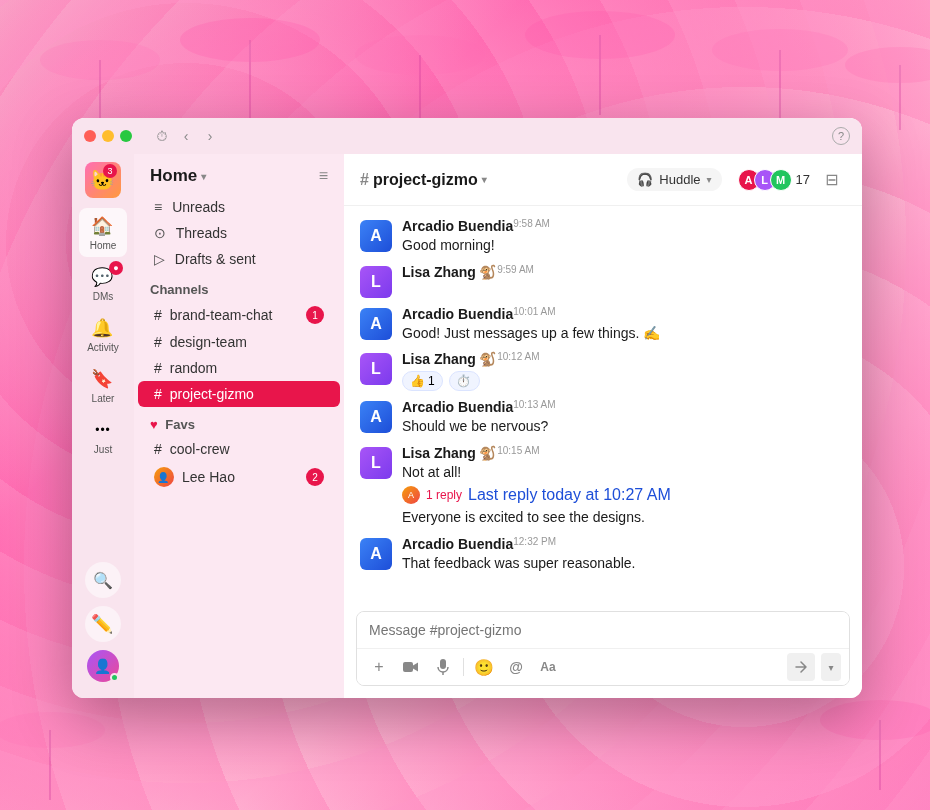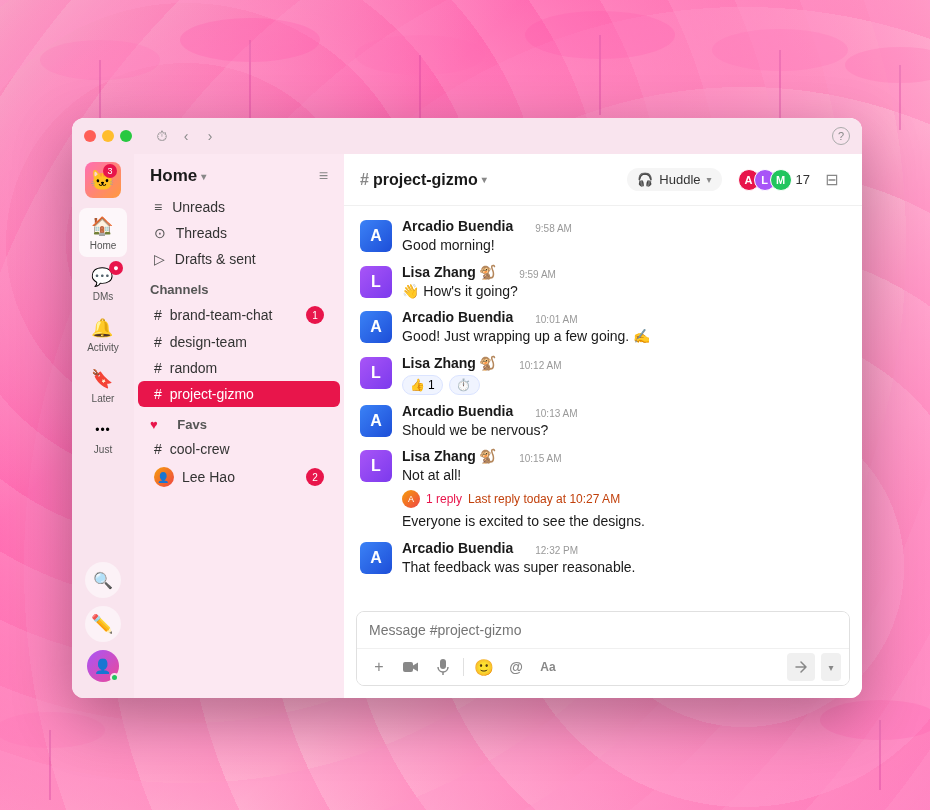--- a/index.html
+++ b/index.html
@@ -259,21 +259,21 @@
     }
     .msg-avatar {
       width: 32px; height: 32px; border-radius: 6px;
       flex-shrink: 0; margin-top: 2px;
       display: flex; align-items: center; justify-content: center;
       font-size: 16px; font-weight: bold; color: white;
     }
     .msg-avatar.blue { background: linear-gradient(135deg, #3b82f6, #1d4ed8); }
     .msg-avatar.purple { background: linear-gradient(135deg, #a855f7, #7c3aed); }
     .msg-content { flex: 1; }
-    .msg-header { display: flex; align-items: flex-end; gap: 22px; margin-bottom: 2px; }
+    .msg-header { display: flex; align-items: flex-start; gap: 0; margin-bottom: 2px; }
     .msg-name { font-size: 14px; font-weight: 700; color: #1a1a1a; }
     .msg-time { font-size: 10px; color: #999; }
     .msg-text { font-size: 14px; color: #1a1a1a; line-height: 1.4; }
     .msg-reactions {
       display: flex; align-items: center; gap: 6px; margin-top: 4px;
     }
     .reaction-pill {
       display: flex; align-items: center; gap: 3px;
       background: #f0f4ff; border: 1px solid #dbe4ff;
       border-radius: 12px; padding: 2px 7px; font-size: 12px; cursor: pointer;
@@ -282,21 +282,21 @@
       display: flex; align-items: center; gap: 6px;
       margin-top: 4px; font-size: 12px; color: #e8154b;
       cursor: pointer;
     }
     .thread-reply-avatar {
       width: 18px; height: 18px; border-radius: 50%;
       background: linear-gradient(135deg, #f59e0b, #ef4444);
       display: flex; align-items: center; justify-content: center;
       font-size: 9px; color: white;
     }
-    .continue-text { color: #c2410c; font-size: 12px; }
+    .continue-text { color: #1d4ed8; font-size: 16px; }
 
     
     .message-input-area {
       padding: 8px 12px 12px;
       flex-shrink: 0;
     }
     .message-input-box {
       border: 1px solid #e0e0e0; border-radius: 8px;
       overflow: hidden;
     }
@@ -449,21 +449,21 @@
         <span class="channel-hash">#</span>
         <span>random</span>
       </div>
       <div class="channel-item active">
         <span class="channel-hash">#</span>
         <span>project-gizmo</span>
       </div>
 
       <div class="sidebar-section-label">
         <span class="favs-heart">♥</span>
-        <span style="margin-left:16px">Favs</span>
+        <span style="margin-left:4px">Favs</span>
       </div>
       <div class="channel-item">
         <span class="channel-hash">#</span>
         <span>cool-crew</span>
       </div>
 
       <div class="dm-item">
         <div class="dm-avatar">👤</div>
         <span>Lee Hao</span>
         <span class="ch-badge" style="background:#e8154b;color:white">2</span>
@@ -506,32 +506,31 @@
           </div>
         </div>
 
         <div class="message-group">
           <div class="msg-avatar purple">L</div>
           <div class="msg-content">
             <div class="msg-header">
               <span class="msg-name">Lisa Zhang 🐒</span>
               <span class="msg-time">9:59 AM</span>
             </div>
-            <div class="msg-text">👋 How's it going?</div>
           </div>
         </div>
 
         <div class="message-group">
           <div class="msg-avatar blue">A</div>
           <div class="msg-content">
             <div class="msg-header">
               <span class="msg-name">Arcadio Buendia</span>
               <span class="msg-time">10:01 AM</span>
             </div>
-            <div class="msg-text">Good! Just wrapping up a few going. ✍️</div>
+            <div class="msg-text">Good! Just messages up a few things. ✍️</div>
           </div>
         </div>
 
         <div class="message-group">
           <div class="msg-avatar purple">L</div>
           <div class="msg-content">
             <div class="msg-header">
               <span class="msg-name">Lisa Zhang 🐒</span>
               <span class="msg-time">10:12 AM</span>
             </div>

